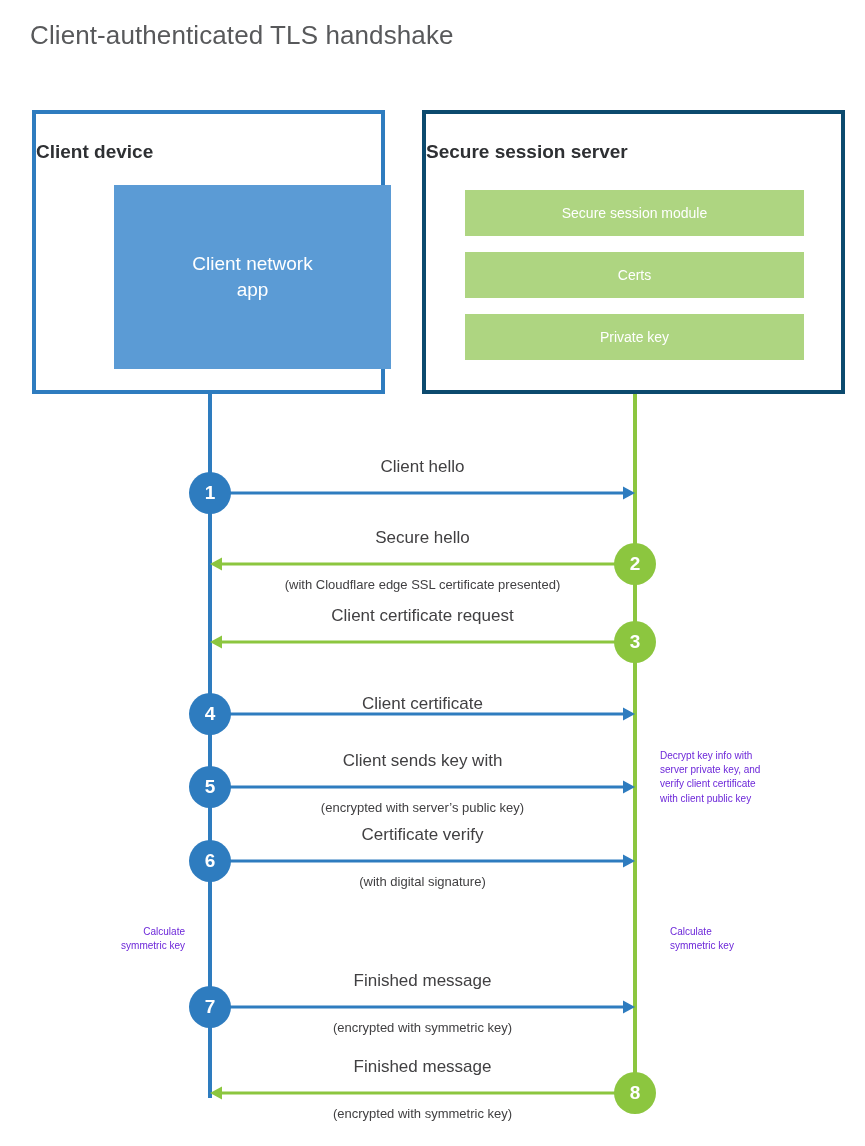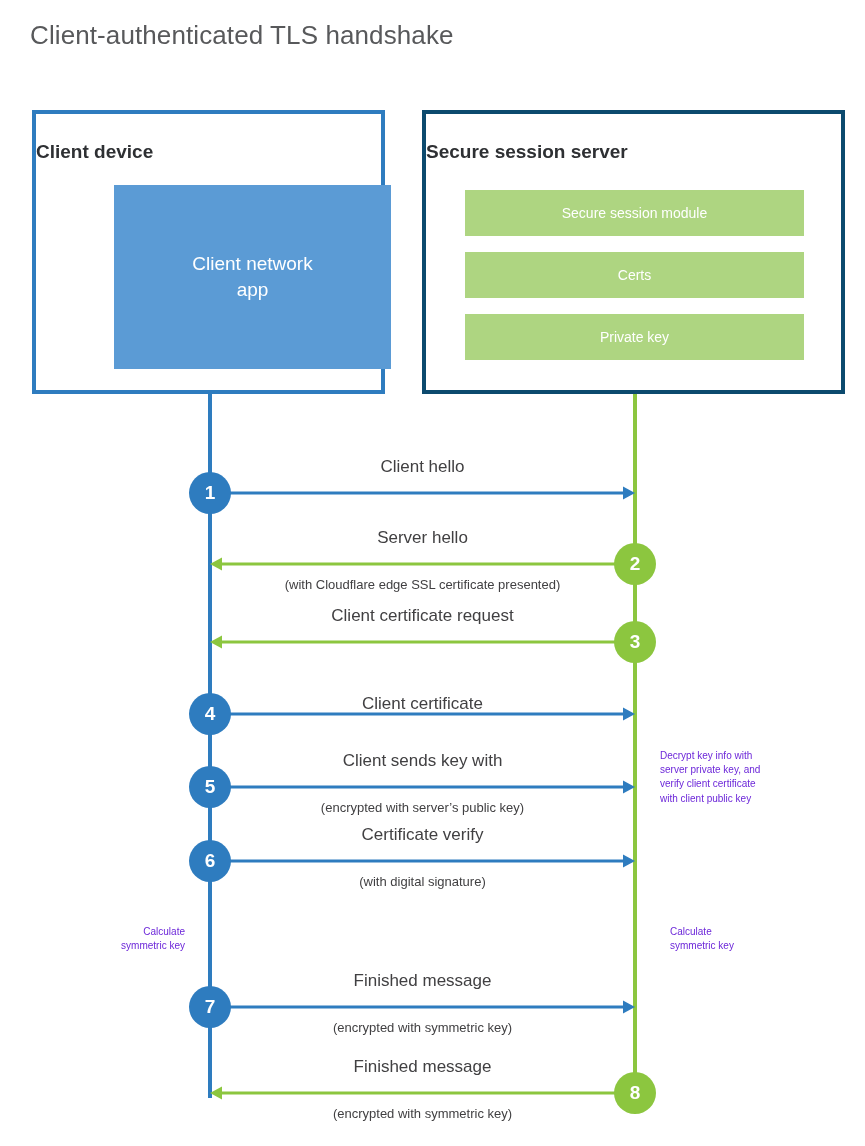--- a/index.html
+++ b/index.html
@@ -179,21 +179,21 @@
       </div>
       <div class="step-circle blue" style="left: 189px; top: 472px;">1</div>
       <div class="msg-label" style="left: 202.5px; top: 457px; width: 440px;">Client hello</div>
       <div class="msg-arrow" style="left: 210px; top: 553px; width: 425px;">
         <svg width="425" height="22" viewBox="0 0 425 22">
           <line x1="425" y1="11" x2="12" y2="11" stroke="#8cc63f" stroke-width="3"></line>
           <polygon points="12,4.5 0,11 12,17.5" fill="#8cc63f"></polygon>
         </svg>
       </div>
       <div class="step-circle green" style="left: 614px; top: 543px;">2</div>
-      <div class="msg-label" style="left: 202.5px; top: 528px; width: 440px;">Server hello</div>
+      <div class="msg-label" style="left: 202.5px; top: 528px; width: 440px;">Secure hello</div>
       <div class="msg-sub" style="left: 182.5px; top: 577px; width: 480px;">(with Cloudflare edge SSL certificate presented)</div>
       <div class="msg-arrow" style="left: 210px; top: 631px; width: 425px;">
         <svg width="425" height="22" viewBox="0 0 425 22">
           <line x1="425" y1="11" x2="12" y2="11" stroke="#8cc63f" stroke-width="3"></line>
           <polygon points="12,4.5 0,11 12,17.5" fill="#8cc63f"></polygon>
         </svg>
       </div>
       <div class="step-circle green" style="left: 614px; top: 621px;">3</div>
       <div class="msg-label" style="left: 202.5px; top: 606px; width: 440px;">Client certificate request</div>
       <div class="msg-arrow" style="left: 210px; top: 703px; width: 425px;">

